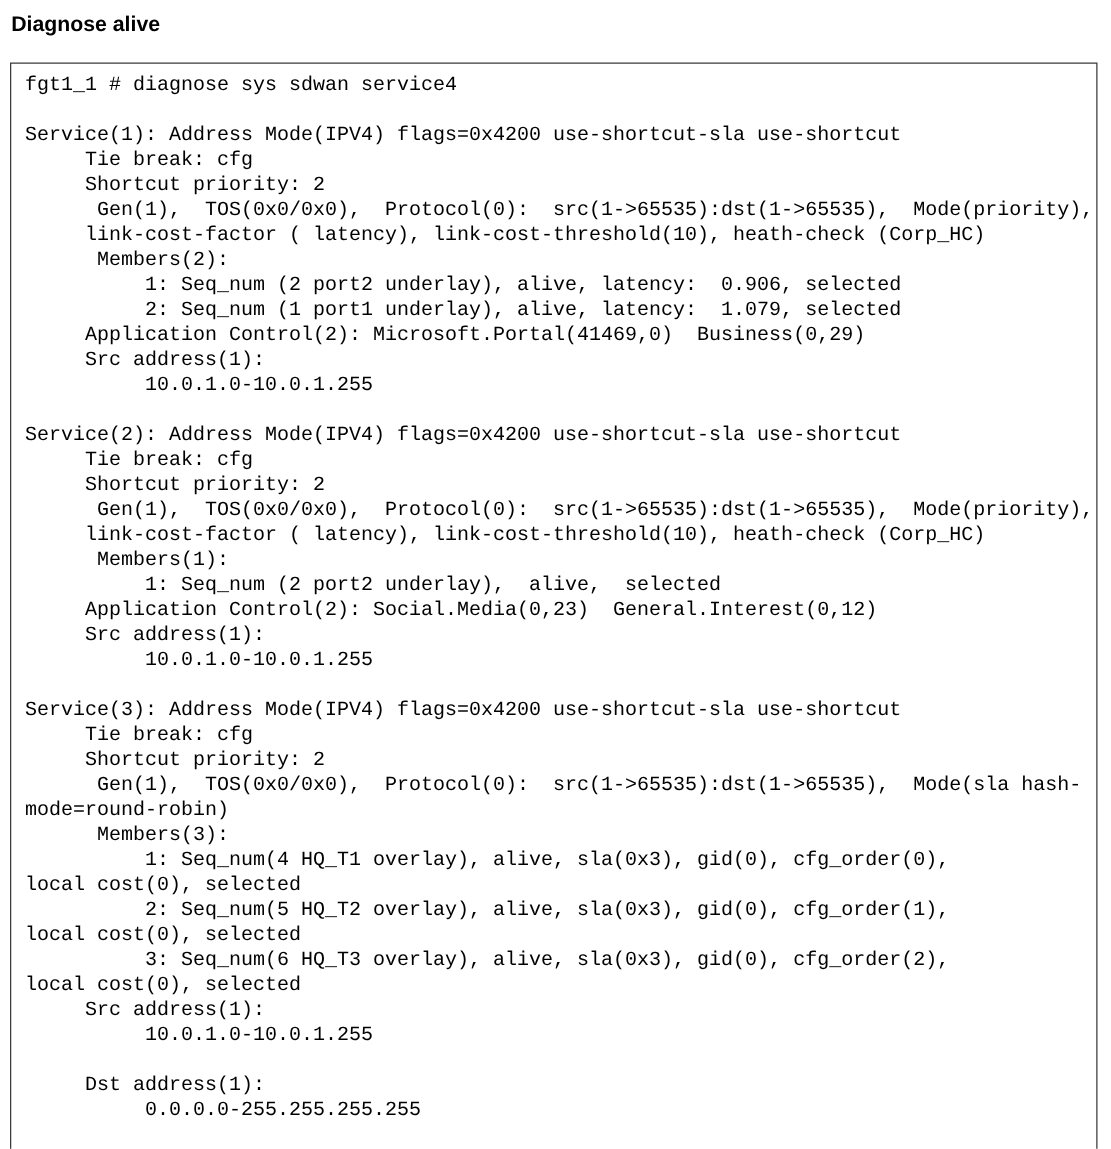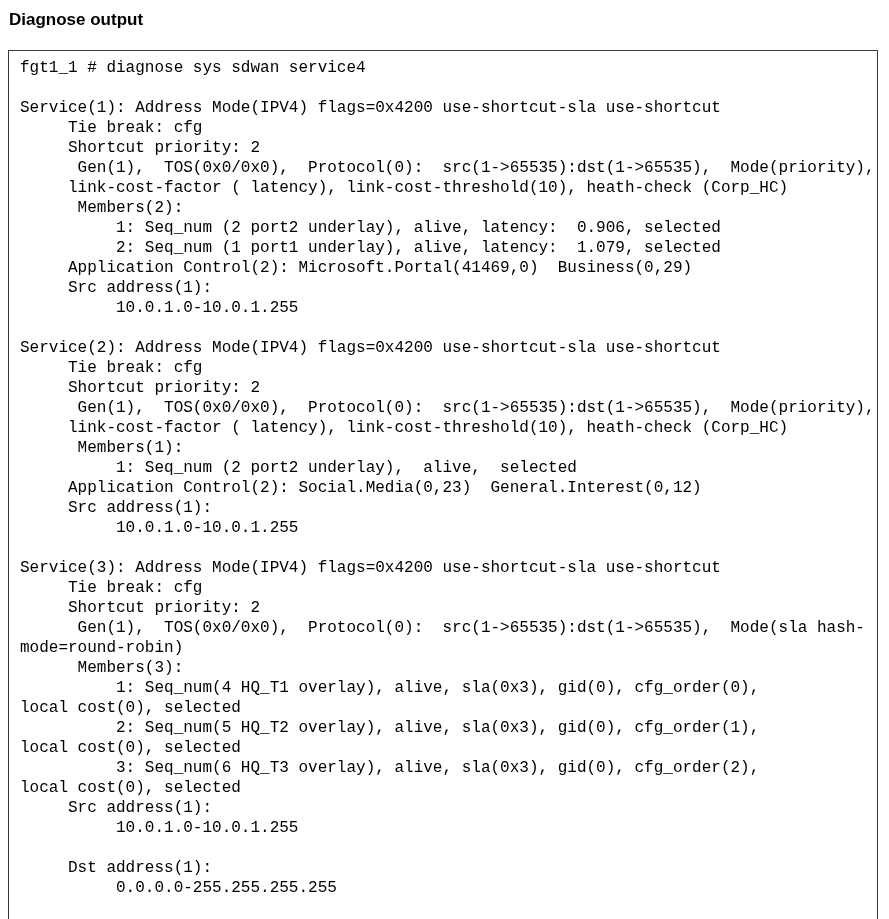--- a/index.html
+++ b/index.html
@@ -45,21 +45,21 @@
     font-size: 16px;
     line-height: 20px;
     color: #000000;
     white-space: pre;
   }
 </style>
 </head>
 <body>
 
 <div class="page">
-  <h1 class="heading">Diagnose output</h1>
+  <h1 class="heading">Diagnose alive</h1>
 
   <div class="terminal-box">
     <pre>fgt1_1 # diagnose sys sdwan service4
 
 Service(1): Address Mode(IPV4) flags=0x4200 use-shortcut-sla use-shortcut
      Tie break: cfg
      Shortcut priority: 2
       Gen(1),  TOS(0x0/0x0),  Protocol(0):  src(1-&gt;65535):dst(1-&gt;65535),  Mode(priority),
      link-cost-factor ( latency), link-cost-threshold(10), heath-check (Corp_HC)
       Members(2):

